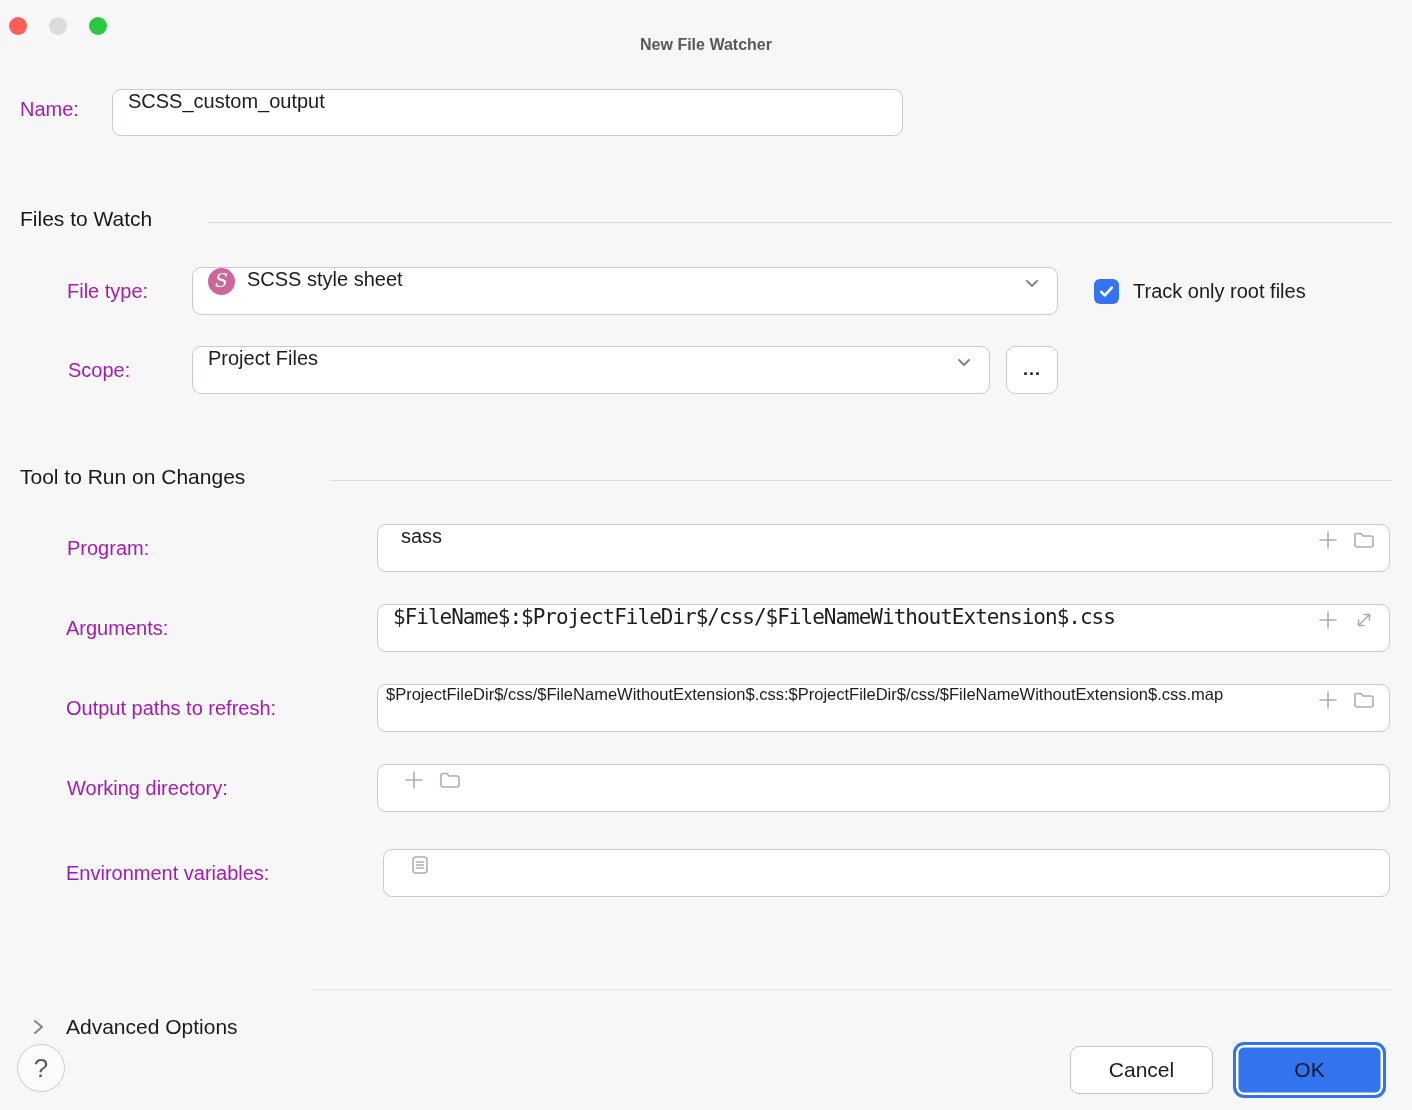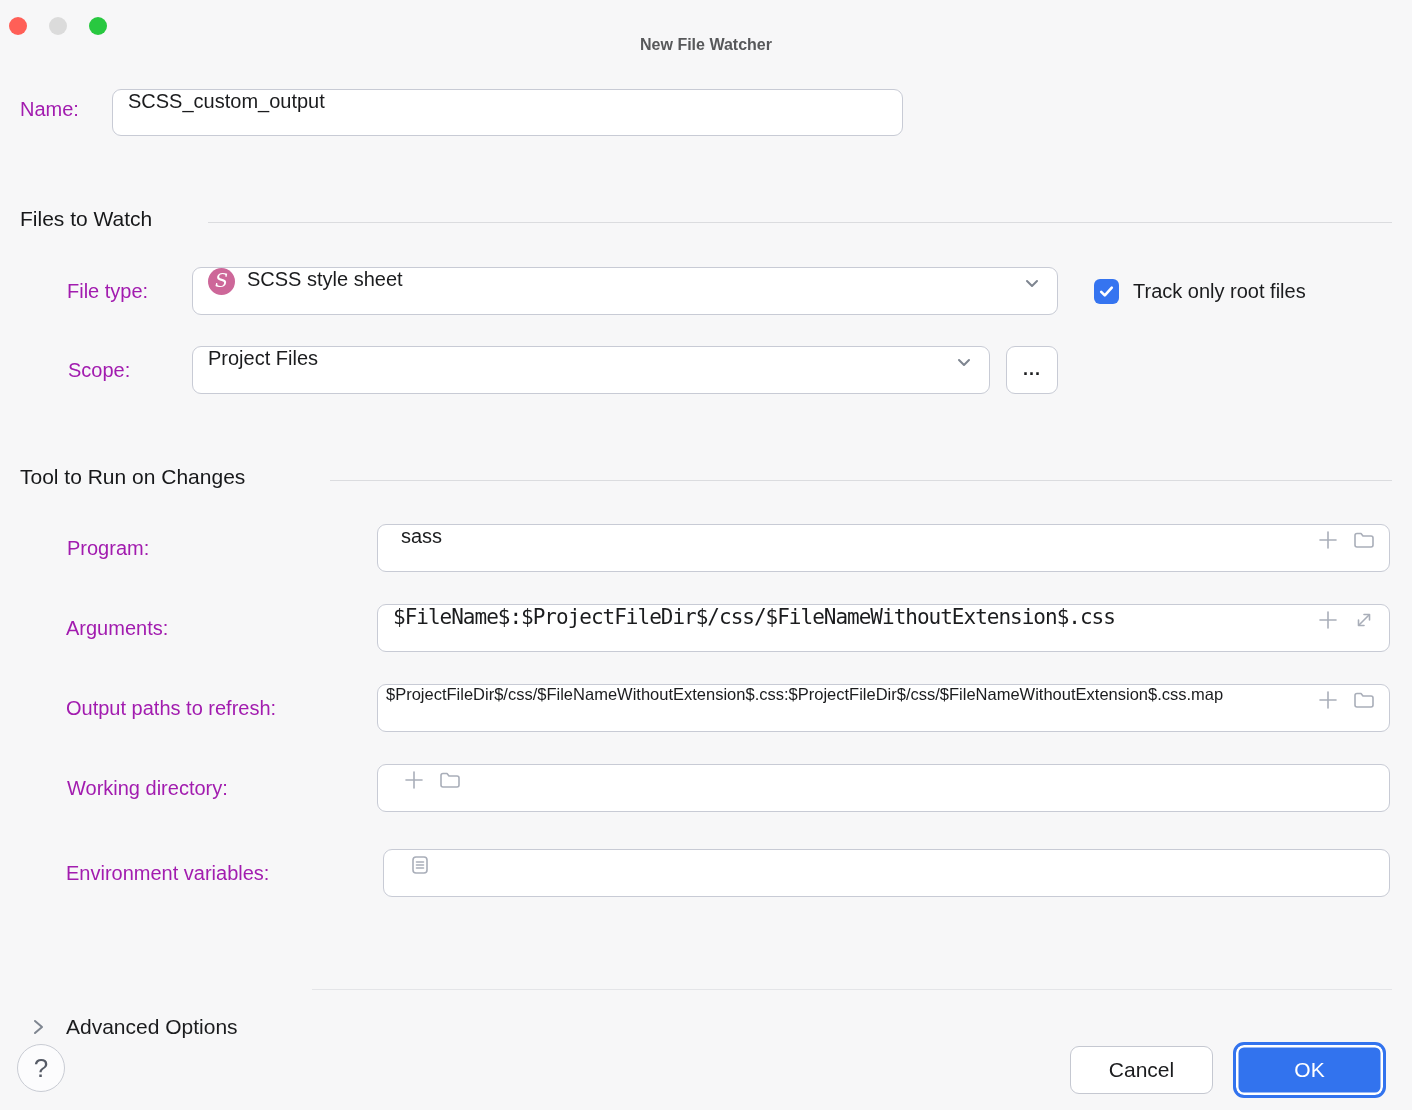--- a/index.html
+++ b/index.html
@@ -96,21 +96,21 @@
     display:flex; align-items:center; justify-content:center;
     font-size:26px; color:#565B66;
   }
   .btn {
     position:absolute; height:48px; border-radius:9px;
     display:flex; align-items:center; justify-content:center;
     font-size:21px;
   }
   .btn-cancel { background:#FFFFFF; border:1px solid #C5C8D1; color:#1B1C1E; }
   .btn-ok {
-    background:#3273EE; border:3px solid #3273EE; color:#ffffff;
+    background:#3273EE; border:3px solid #3273EE; color:#0f172a;
     box-shadow: inset 0 0 0 2.5px #FFFFFF; border-radius:11px;
     font-weight:500;
     text-align:center;
   }
 
   .ic { stroke:#A9AEB9; fill:none; stroke-width:1.6; stroke-linecap:round; stroke-linejoin:round; }
   .ic-dark { stroke:#7E8590; fill:none; stroke-width:2; stroke-linecap:round; stroke-linejoin:round; }
 </style>
 </head>
 <body>

